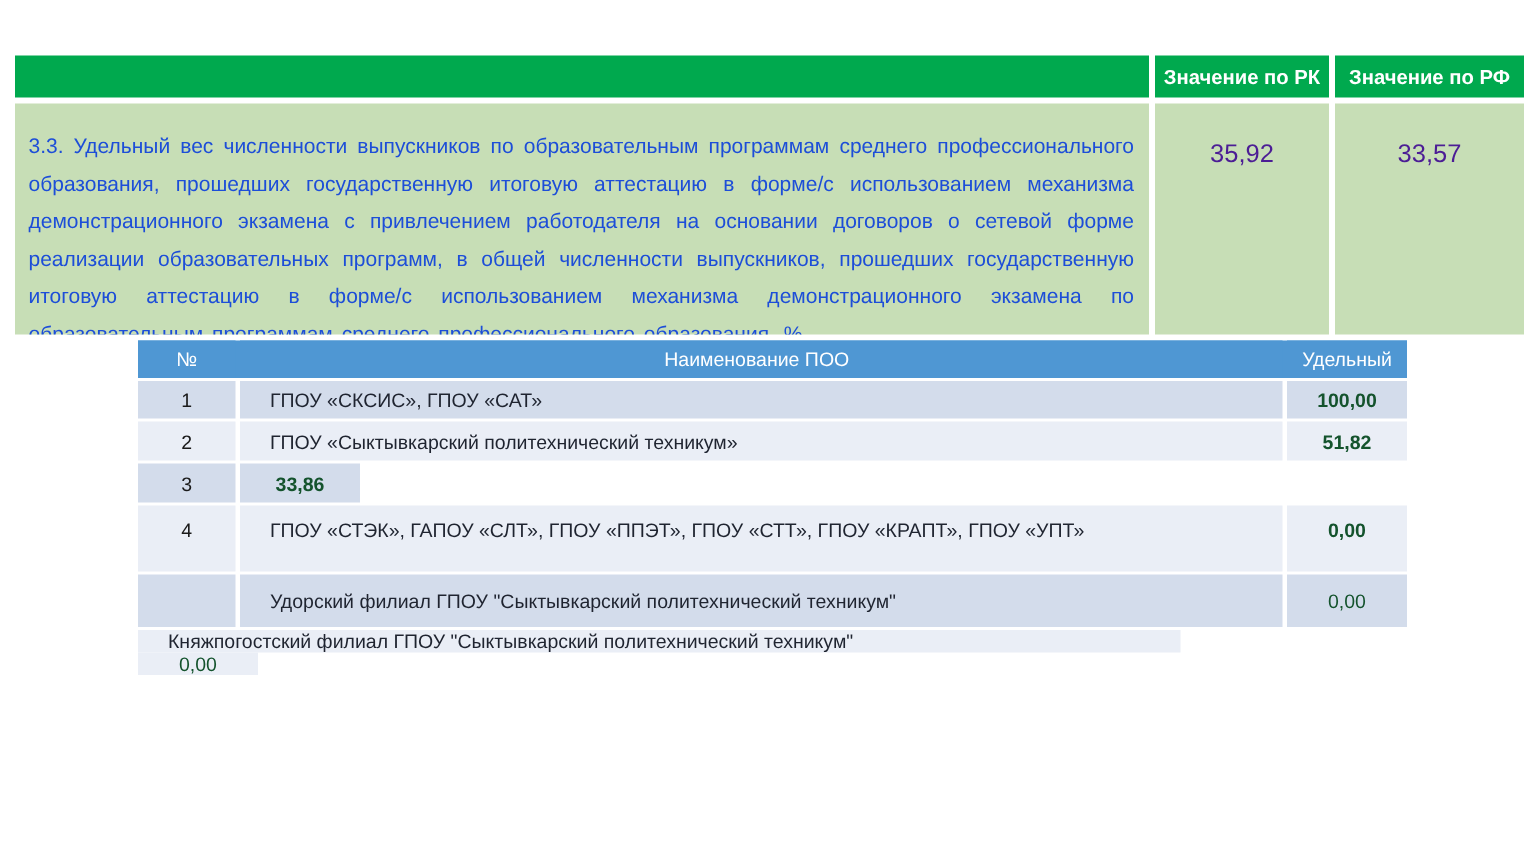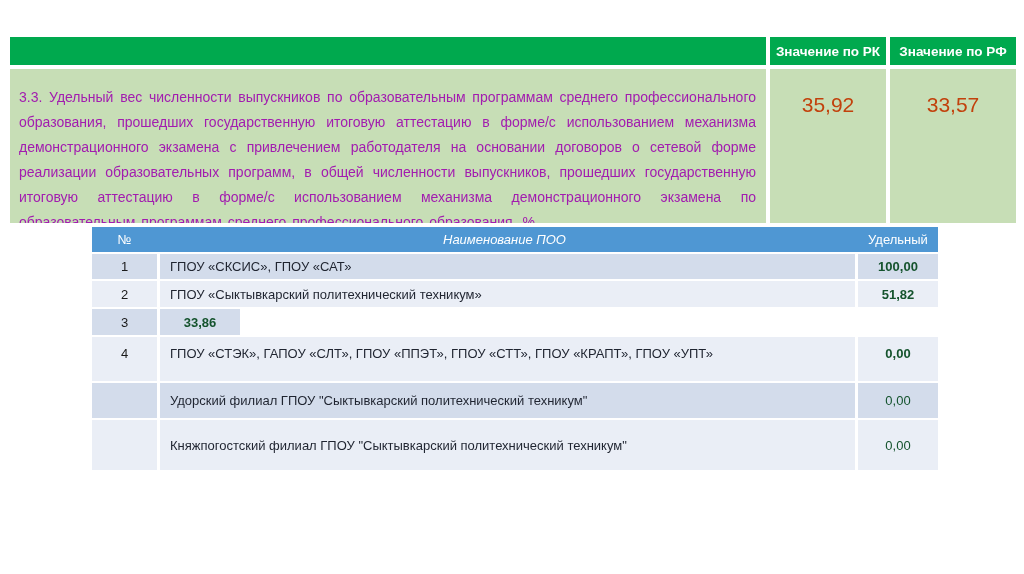--- a/index.html
+++ b/index.html
@@ -21,66 +21,66 @@
     margin-top:32px;
   }
   .ind-head{
     background:#00A94E;color:#ffffff;
     font-size:13.5px;font-weight:bold;
     display:flex;align-items:center;justify-content:center;
     text-align:center;
   }
   .ind-body{background:#C7DEB6;}
   .ind-text{
-    color:#a21caf;font-size:14px;line-height:25px;
+    color:#1d4ed8;font-size:14px;line-height:25px;
     text-align:justify;word-spacing:2px;
     padding:16px 10px 0 9px;box-sizing:border-box;
     height:154px;overflow:hidden;
   }
   .ind-value{
-    color:#c2410c;font-size:21px;
+    color:#4c1d95;font-size:17px;
     display:flex;justify-content:center;align-items:flex-start;
     padding-top:24px;box-sizing:border-box;
   }
 
   
   .poo-table{
     position:absolute;left:92px;top:227px;width:846px;
   }
   .prow{display:flex;margin-bottom:2px;}
   .cell{box-sizing:border-box;overflow:hidden;}
   .cell.num{
     width:65px;margin-right:3px;
     display:flex;align-items:center;justify-content:center;
     font-size:13px;color:#1a1a1a;
   }
   .cell.name{
     width:695px;margin-right:3px;
     display:flex;align-items:center;
-    padding-left:10px;padding-right:6px;
+    padding-left:20px;padding-right:6px;
     font-size:13px;color:#1f2430;
   }
   .cell.val{
     width:80px;
     display:flex;align-items:center;justify-content:center;
     font-size:13px;color:#14532d;
   }
   .phead{height:25px;background:#4F97D3;}
   .phead .cell{background:#4F97D3;color:#ffffff;font-size:13px;}
-  .phead .cell.name{justify-content:center;padding-left:0;font-style:italic;}
+  .phead .cell.name{justify-content:center;padding-left:0;}
   .band-dark .cell{background:#D3DCEB;}
   .band-light .cell{background:#EAEEF6;}
   .r1{height:25px;}
   .r2{height:26px;}
   .r3{height:26px;}
   .r4{height:44px;}
   .r4 .cell{align-items:flex-start;padding-top:9px;}
   .r4 .cell.val{padding-top:9px;}
   .r5{height:35px;}
-  .r6{height:50px;}
+  .r6{height:50px;flex-direction:column;}
   .bold{font-weight:bold;}
   .red-name{color:#EF1111;}
   .blue-name{color:#2E75B6;}
 </style>
 </head>
 <body>
 
 <div class="ind-table">
   <div class="ind-head"></div>
   <div class="ind-head">Значение по РК</div>

